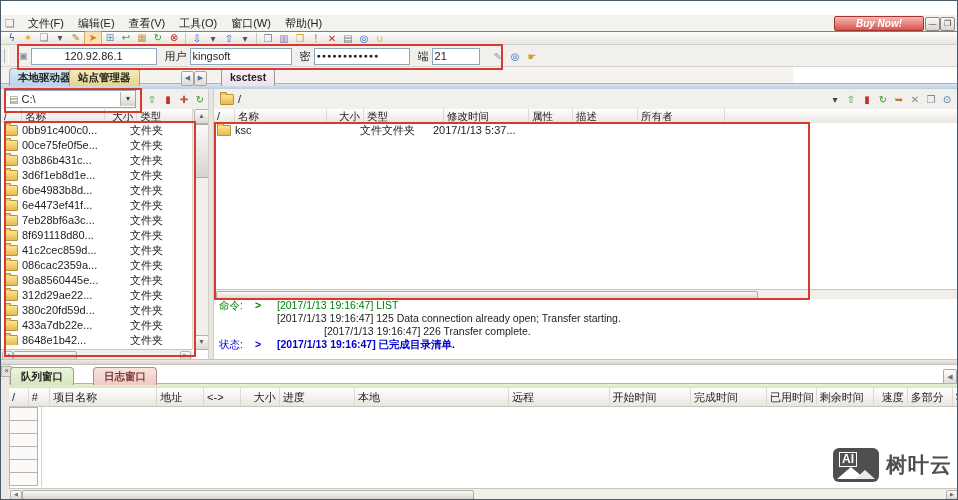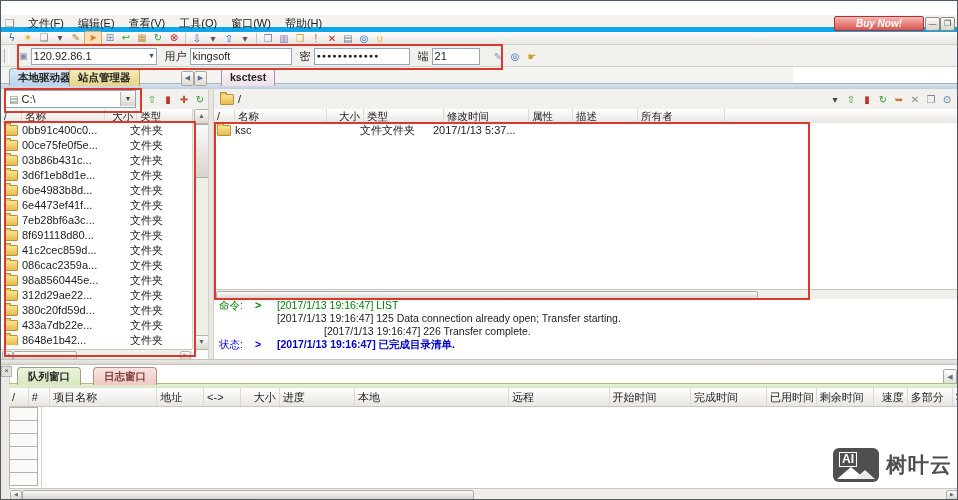--- a/index.html
+++ b/index.html
@@ -12,21 +12,21 @@
   .titlebar{left:0;top:0;width:958px;height:14px;background:linear-gradient(#5d7584,#394e5a);
             color:#fff;font-size:10.5px;line-height:14px;white-space:nowrap;overflow:hidden;}
   .appico{display:inline-block;width:9px;height:9px;background:linear-gradient(#7cc98a,#2e7d3f);
           border:1px solid #1d4d28;margin:2px 4px 0 3px;vertical-align:top;border-radius:2px;}
   .winbtns{position:absolute;right:2px;top:1px;}
   .winbtn{display:inline-block;width:15px;height:11px;line-height:10px;text-align:center;
           background:linear-gradient(#fdfdfd,#cfd6dc);border:1px solid #7d8a94;border-radius:2px;
           color:#333;font-size:8px;margin-left:2px;cursor:default;}
 
   
-  .menubar{left:0;top:14px;width:958px;height:17px;background:#f4f2ee;border-bottom:5px solid #0ea5e9;
+  .menubar{left:0;top:14px;width:958px;height:17px;background:#f4f2ee;border-bottom:1px solid #0ea5e9;
            line-height:17px;white-space:nowrap;}
   .docico{display:inline-block;margin:0 6px 0 4px;color:#8a8a8a;}
   .menuitem{display:inline-block;padding:0 7px;color:#222;}
   .buynow{position:absolute;right:35px;top:1px;width:88px;height:13px;line-height:13px;text-align:center;
           background:linear-gradient(#f6b8b4,#d9534e);border:1px solid #a33430;border-radius:2px;
           color:#fff;font-weight:bold;font-style:italic;font-size:10px;}
   .mdibtn{position:absolute;top:2px;width:13px;height:12px;line-height:11px;text-align:center;
           background:linear-gradient(#fbfbfa,#d9d5ce);border:1px solid #8d8a84;border-radius:2px;
           font-size:8px;color:#333;}
   .mdibtn.m1{right:19px;} .mdibtn.m2{right:4px;}
@@ -38,21 +38,21 @@
   .tbico.pressed{background:#fae1b8;border:1px solid #d9a85a;border-radius:2px;line-height:11px;}
   .tsep{display:inline-block;width:1px;height:11px;background:#c8c5bf;margin:0 3px;}
 
   
   .qcbar{left:0;top:44px;width:958px;height:22px;background:#f2f0ec;border-bottom:1px solid #d8d5cf;}
   .qcgrip{position:absolute;left:3px;top:4px;width:3px;height:14px;
           border-left:1px solid #b8b5af;border-right:1px solid #fff;}
   .qcinner{position:absolute;left:18px;top:2px;height:18px;display:flex;align-items:center;}
   .qcfield{background:#fff;border:1px solid #93a5bd;height:15px;line-height:14px;display:inline-flex;
            align-items:center;padding:0 2px;margin-right:4px;}
-  .hostfield{width:120px;justify-content:space-between;}
+  .hostfield{width:120px;justify-content:space-between;flex-direction:column;}
   .qclabel{margin:0 3px 0 4px;overflow:hidden;white-space:nowrap;}
   .dd{color:#444;font-size:8px;margin-left:3px;}
   .pwd{font-size:7px;letter-spacing:1px;}
   .qcicons .tbico{width:17px;}
 
   
   .tabrow{left:0;top:66px;width:792px;height:22px;background:#f5f3f0;}
   .tabstrip{position:absolute;left:0;top:16px;width:958px;height:6px;
             background:linear-gradient(#d9e4f0,#b9cadd);border-top:1px solid #9fb4c9;}
   .tab{position:absolute;top:1px;height:17px;line-height:17px;padding:0 8px;border:1px solid #98a0a8;
@@ -105,21 +105,21 @@
   .splitter{left:0;top:358px;width:958px;height:6px;background:linear-gradient(#eceae6,#d9d6d0);
             border-top:1px solid #c6c3bd;border-bottom:1px solid #c6c3bd;}
 
   
   .bottom{left:0;top:364px;width:958px;height:136px;background:#fff;}
   .bstrip{position:absolute;left:0;top:0;width:8px;height:136px;background:#ece9e4;border-right:1px solid #d5d2cc;}
   .bclose{position:absolute;left:0px;top:1px;width:9px;height:9px;line-height:8px;text-align:center;
           font-size:8px;color:#444;background:#e4e1db;border:1px solid #b5b2ac;}
   .btab{position:absolute;top:2px;height:17px;line-height:17px;padding:0 10px;border:1px solid #9aa08c;
         border-bottom:none;border-radius:4px 4px 0 0;font-size:10.5px;font-weight:bold;z-index:2;}
-  .btab.b1{left:16px;background:linear-gradient(#edf4de,#d6e7bd);}
+  .btab.b1{left:9px;background:linear-gradient(#edf4de,#d6e7bd);}
   .btab.b2{left:92px;background:linear-gradient(#f9e4e1,#efc9c4);border-color:#b08e8a;color:#7c3a34;}
   .bstripgreen{position:absolute;left:8px;top:18px;width:950px;height:5px;
                background:linear-gradient(#e6efd4,#d4e5ba);border-top:1px solid #a9bd85;}
   .qhead{position:absolute;left:8px;top:23px;width:950px;height:18px;display:flex;
          background:linear-gradient(#ffffff,#e9e6e1);border-bottom:1px solid #c9c6c0;}
   .qhead .hcell{line-height:18px;}
   .minicells{position:absolute;left:8px;top:43px;width:29px;}
   .minicell{height:12px;background:#fbfaf8;border:1px solid #b5b2ad;margin-top:-1px;}
   .vline{position:absolute;left:40px;top:42px;width:1px;height:80px;background:#d5d2cc;}
   .bchev{position:absolute;right:2px;top:4px;width:12px;height:14px;line-height:13px;text-align:center;

